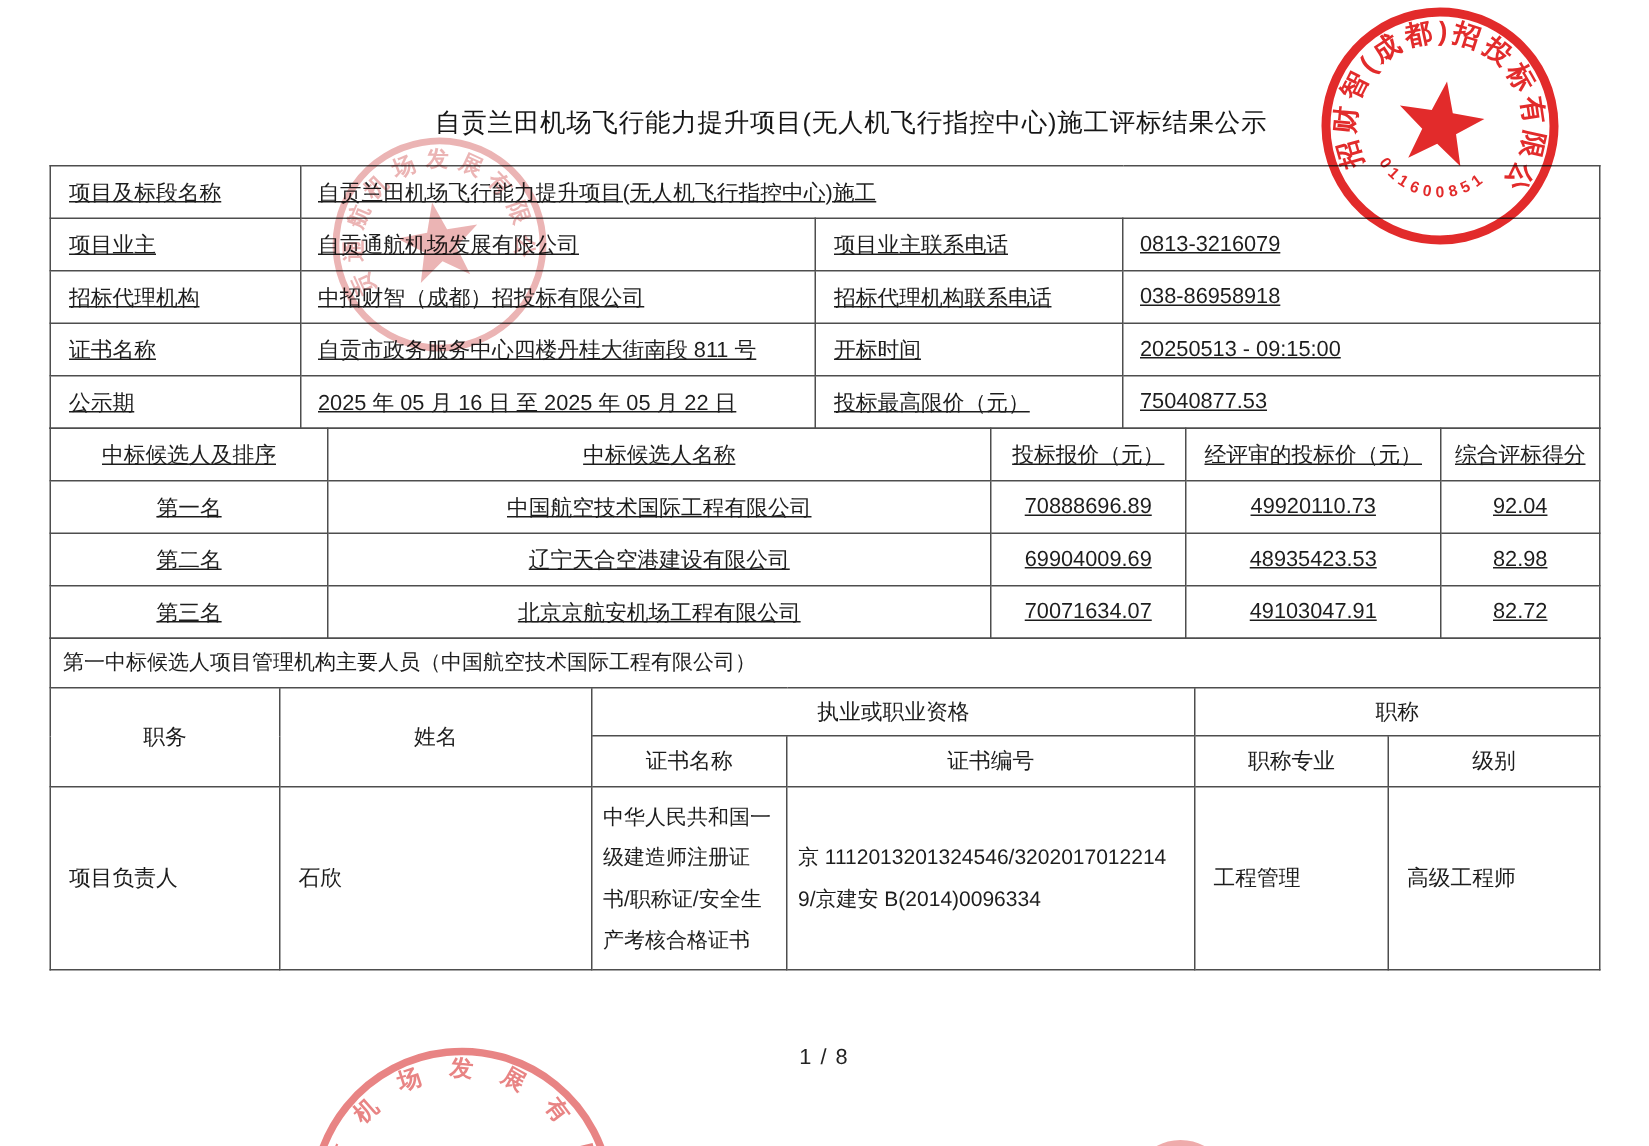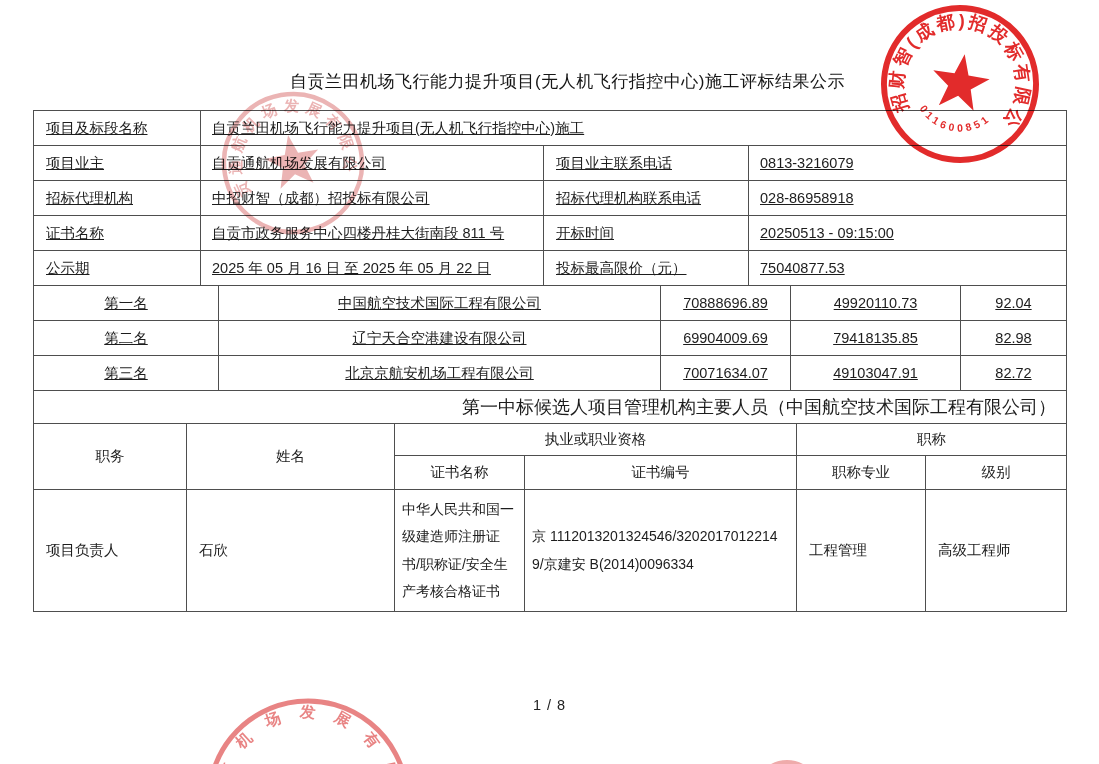--- a/index.html
+++ b/index.html
@@ -16,21 +16,21 @@
   table{border-collapse:collapse;table-layout:fixed;width:1033px;}
   table + table{margin-top:-1px;}
   td{
     border:1px solid #4e4e4e;font-size:14.5px;color:#1d1d1d;
     padding:2px 10px;vertical-align:middle;overflow:hidden;
   }
   .h35{height:35px;text-decoration:underline;} .h33{height:33px;} .h32{height:32px;} .h34{height:34px;} .h116{height:116px;}
   .lbl{padding-left:12px;}
   .val{padding-left:11px;}
   .ctr{text-align:center;padding-left:4px;padding-right:4px;}
-  .note{padding-left:8px;font-size:18px;text-align:right;}
+  .note{padding-left:8px;font-size:14px;}
   .cert{
     vertical-align:middle;line-height:1.95;padding:6px 7px;
     word-break:break-all;overflow-wrap:anywhere;font-size:14px;
   }
   .footer{
     position:absolute;top:697px;left:0;width:1099px;text-align:center;
     font-size:14.5px;letter-spacing:1px;color:#222;
   }
   .stamps{position:absolute;left:0;top:0;mix-blend-mode:multiply;pointer-events:none;}
   .seal-text{font-family:"Liberation Sans",sans-serif;font-weight:700;}
@@ -59,21 +59,21 @@
       <tr class="h35">
         <td class="lbl">项目业主</td>
         <td class="val">自贡通航机场发展有限公司</td>
         <td class="lbl">项目业主联系电话</td>
         <td class="val">0813-3216079</td>
       </tr>
       <tr class="h35">
         <td class="lbl">招标代理机构</td>
         <td class="val">中招财智（成都）招投标有限公司</td>
         <td class="lbl">招标代理机构联系电话</td>
-        <td class="val">028-86958918</td>
+        <td class="val">038-86958918</td>
       </tr>
       <tr class="h35">
         <td class="lbl">证书名称</td>
         <td class="val">自贡市政务服务中心四楼丹桂大街南段 811 号</td>
         <td class="lbl">开标时间</td>
         <td class="val">20250513 - 09:15:00</td>
       </tr>
       <tr class="h35">
         <td class="lbl">公示期</td>
         <td class="val">2025 年 05 月 16 日 至 2025 年 05 月 22 日</td>
@@ -85,32 +85,39 @@
 
     <table>
       <colgroup>
           <col style="width:185px">
           <col style="width:442px">
           <col style="width:130px">
           <col style="width:170px">
           <col style="width:106px">
         </colgroup>
       <tbody>
+          <tr class="h35">
+        <td class="ctr">中标候选人及排序</td>
+        <td class="ctr">中标候选人名称</td>
+        <td class="ctr">投标报价（元）</td>
+        <td class="ctr">经评审的投标价（元）</td>
+        <td class="ctr">综合评标得分</td>
+      </tr>
       <tr class="h35">
         <td class="ctr">第一名</td>
         <td class="ctr">中国航空技术国际工程有限公司</td>
         <td class="ctr">70888696.89</td>
         <td class="ctr">49920110.73</td>
         <td class="ctr">92.04</td>
       </tr>
       <tr class="h35">
         <td class="ctr">第二名</td>
         <td class="ctr">辽宁天合空港建设有限公司</td>
         <td class="ctr">69904009.69</td>
-        <td class="ctr">79418135.85</td>
+        <td class="ctr">48935423.53</td>
         <td class="ctr">82.98</td>
       </tr>
       <tr class="h35">
         <td class="ctr">第三名</td>
         <td class="ctr">北京京航安机场工程有限公司</td>
         <td class="ctr">70071634.07</td>
         <td class="ctr">49103047.91</td>
         <td class="ctr">82.72</td>
       </tr>
     </tbody>

